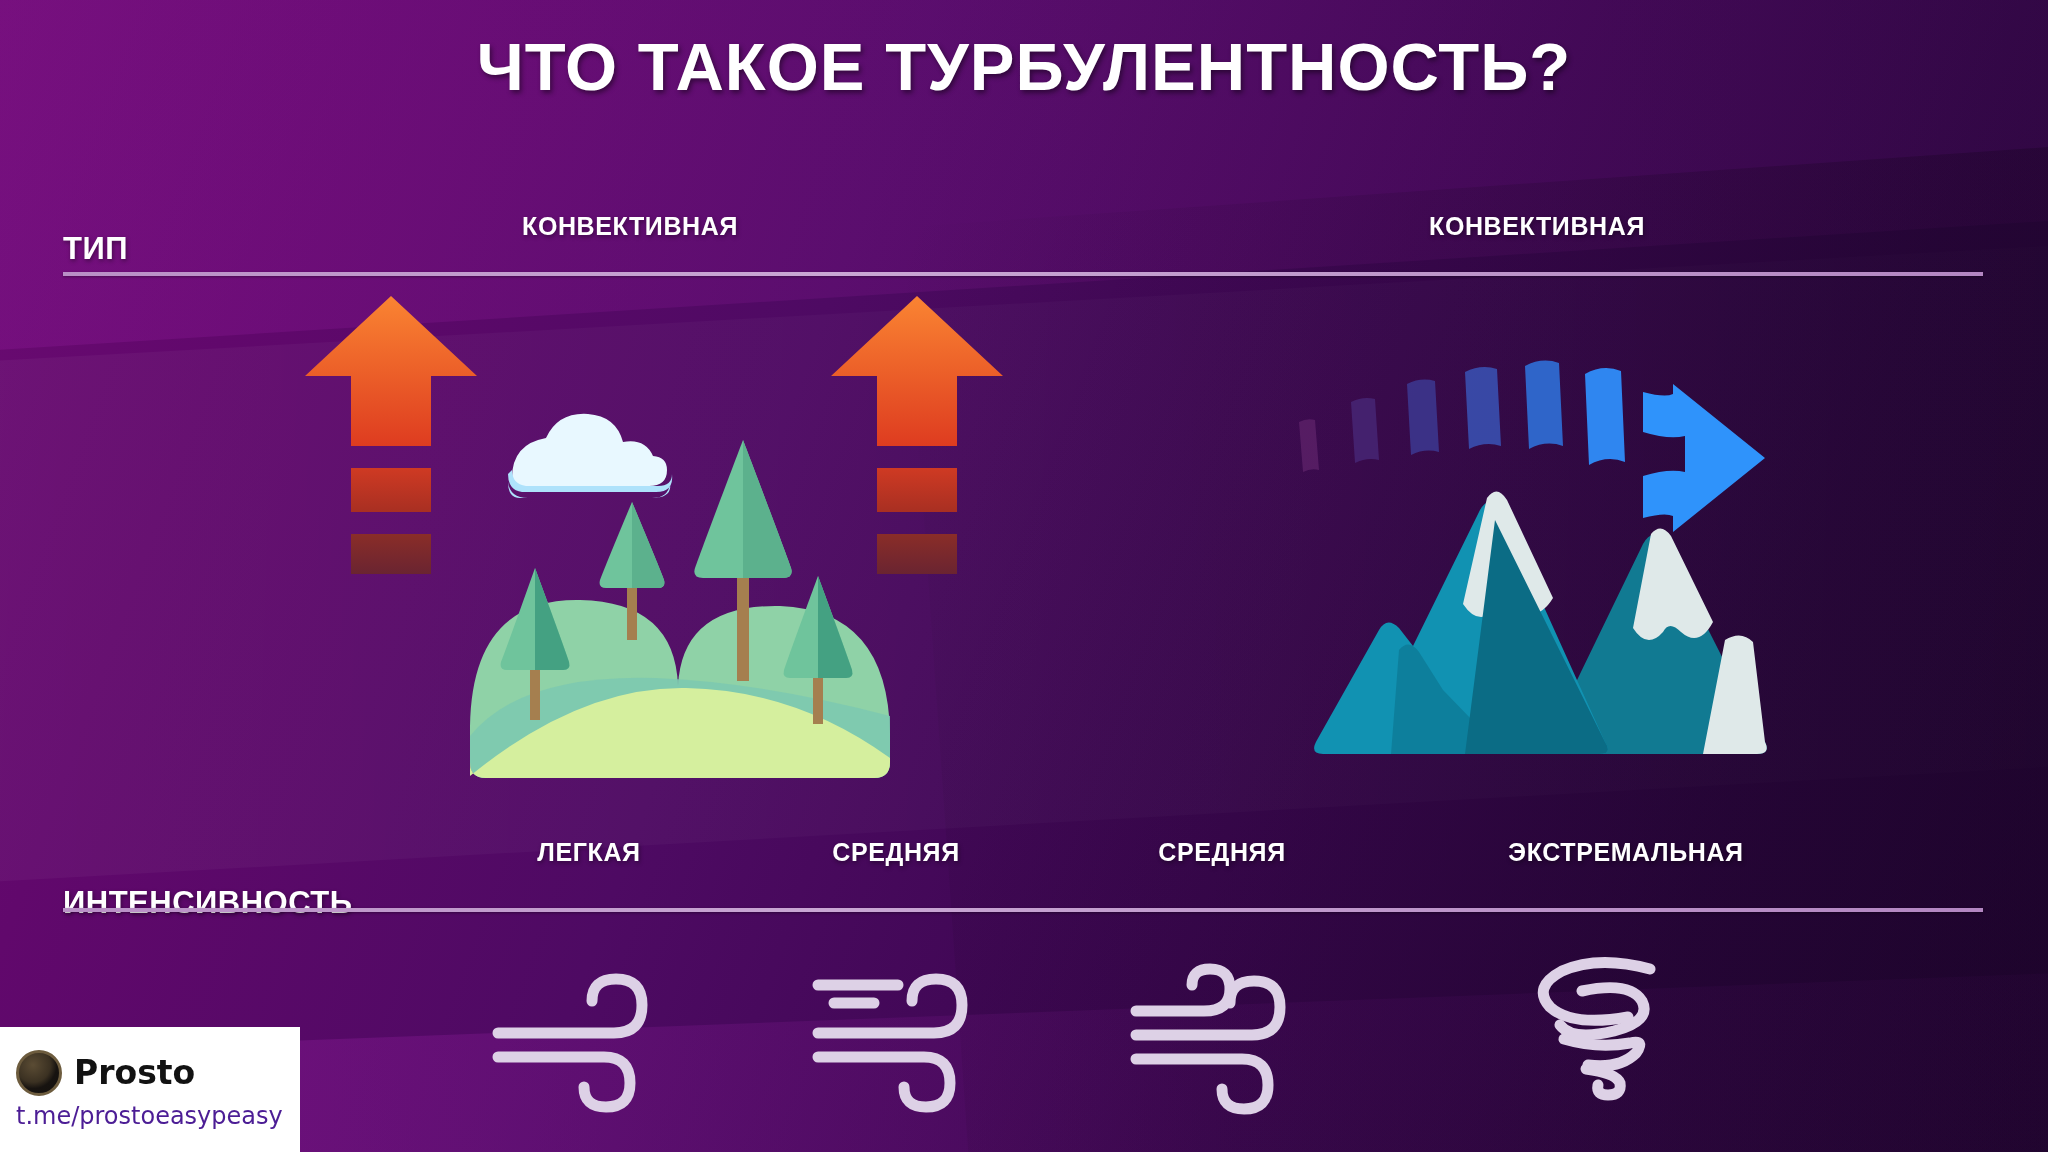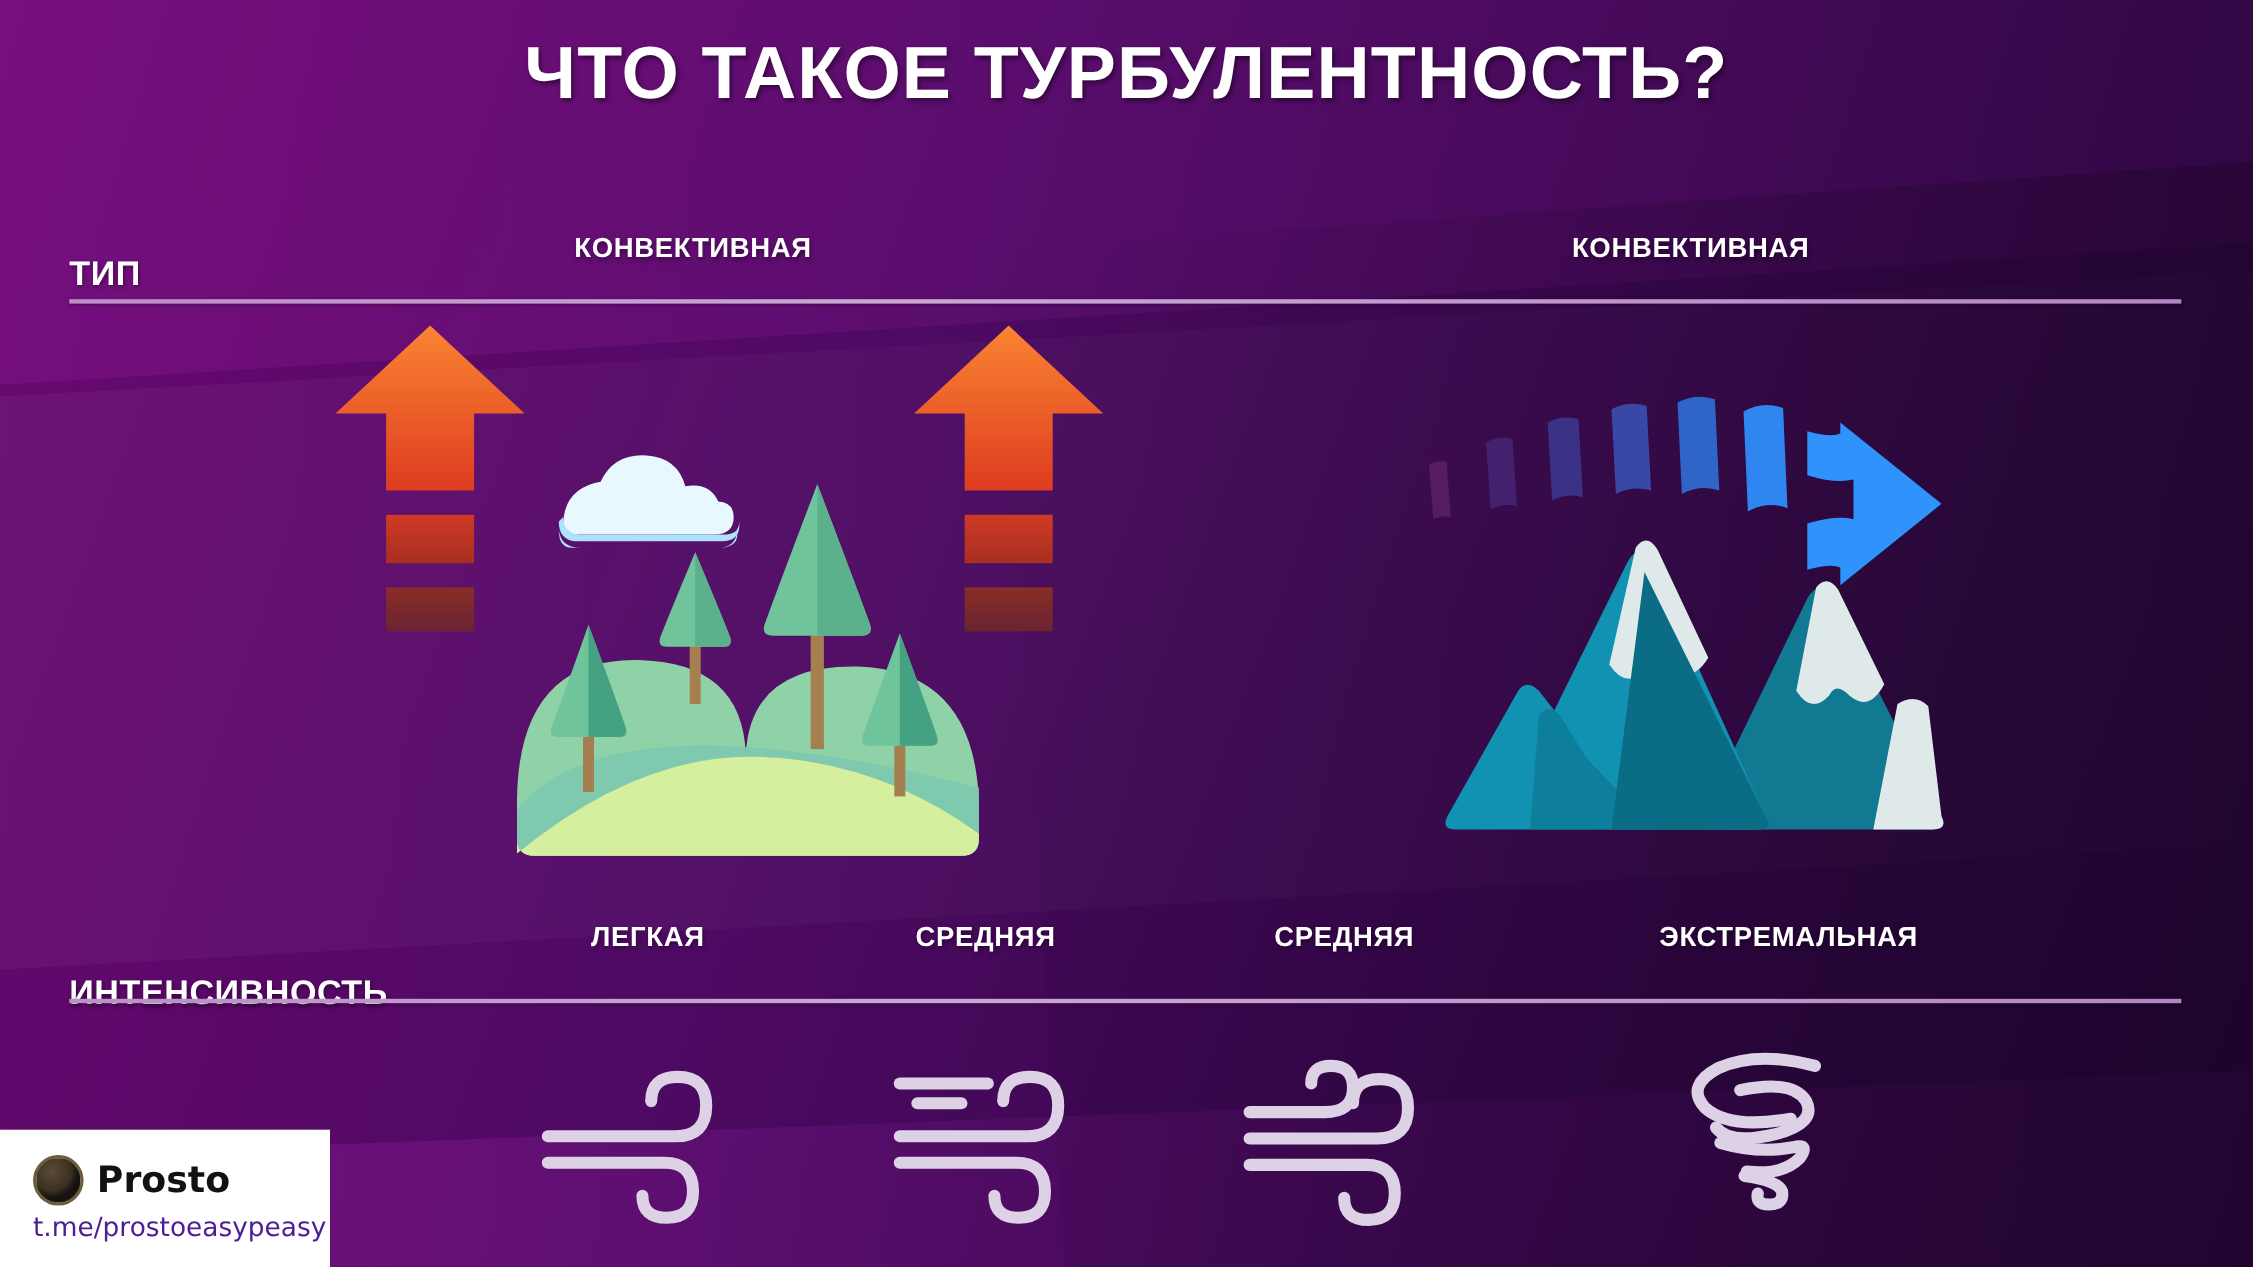--- a/index.html
+++ b/index.html
@@ -93,21 +93,21 @@
   .windicon{position:absolute;top:945px;}
   #wind-1{left:492px;}
   #wind-2{left:812px;}
   #wind-3{left:1130px;}
   #wind-4{left:1520px;}
 
   
   #watermark{
     position:absolute;left:0;top:1027px;width:300px;height:125px;
     background:#ffffff;display:flex;flex-direction:column;
-    justify-content:center;padding-left:30px;box-sizing:border-box;
+    justify-content:center;padding-left:16px;box-sizing:border-box;
   }
   #wm-row{display:flex;align-items:center;gap:12px;}
   #wm-avatar{
     width:46px;height:46px;border-radius:50%;
     background:radial-gradient(circle at 35% 30%,#5b4c34 0%,#3b3122 45%,#171310 62%,#14110d 100%);
     border:3px solid #6d5c3e;box-sizing:border-box;
   }
   #wm-name{font-size:33px;font-weight:bold;color:#121212;font-family:"DejaVu Sans",sans-serif;}
   #wm-url{font-size:24px;color:#4c1d95;margin-top:6px;font-family:"DejaVu Sans",sans-serif;}
 </style>

